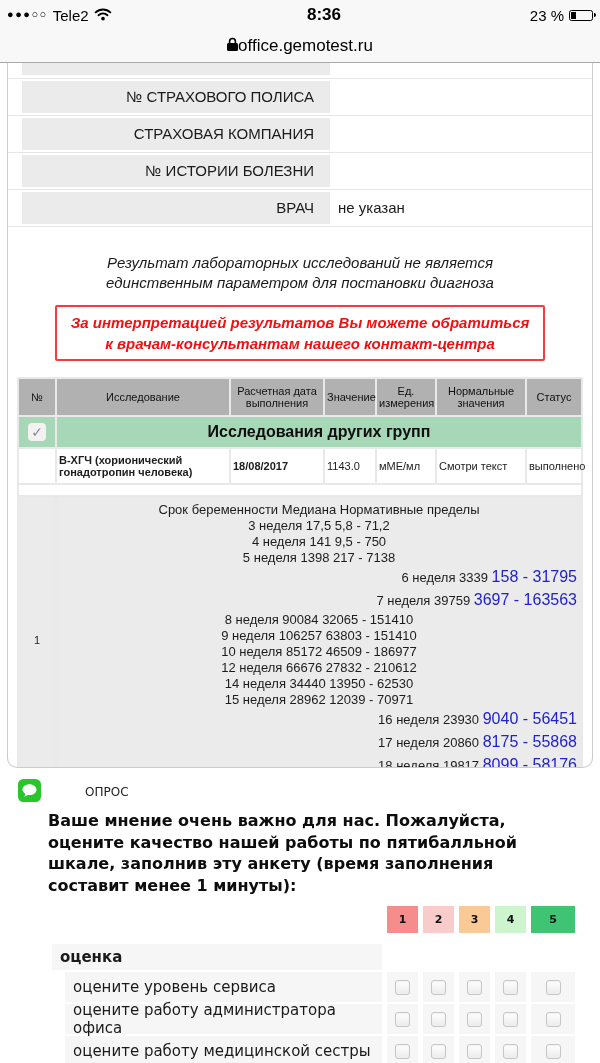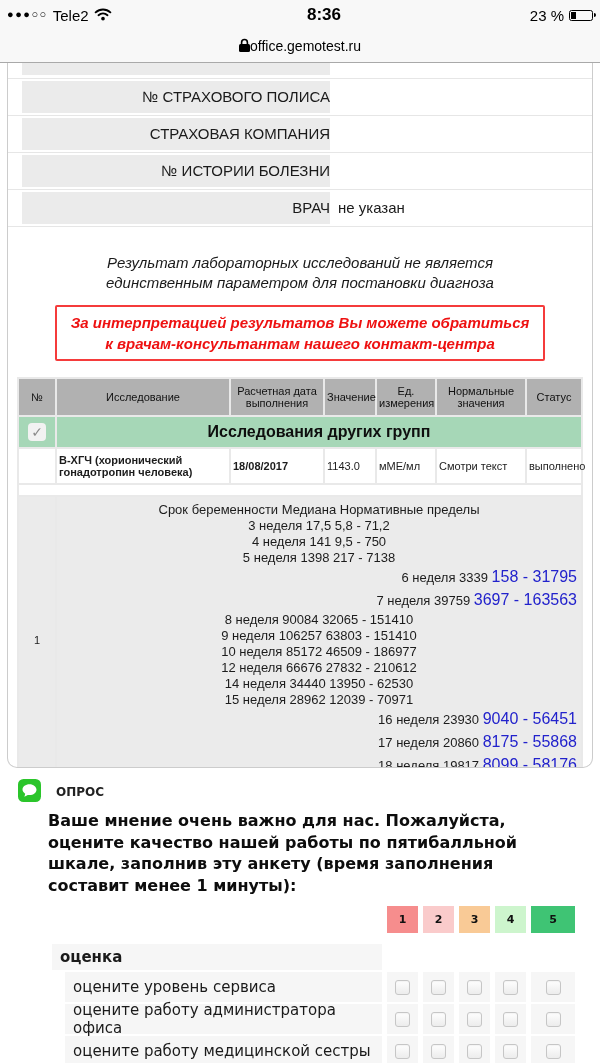--- a/index.html
+++ b/index.html
@@ -19,33 +19,33 @@
   .batt-pct { font-size:15px; color:#000; }
   .battery { width:24px; height:11px; border:1px solid #000; border-radius:2.5px;
              position:relative; display:inline-block; }
   .battery .fill { position:absolute; left:1px; top:1px; bottom:1px; width:5px; background:#000; }
   .battery .nub { position:absolute; right:-4px; top:2.5px; width:2.5px; height:4px;
                   background:#000; border-radius:0 2px 2px 0; }
 
   
   .url-bar { height:33px; background:#f8f8f8; border-bottom:1px solid #a9a9a9;
              display:flex; align-items:center; justify-content:center; gap:0;
-             font-size:14px; color:#000; }
+             font-size:17px; color:#000; }
 
   
   .card { margin:0 7px; width:586px; height:705px; background:#fff;
           border:1px solid #ccc; border-top:none; border-radius:0 0 10px 10px;
           overflow:hidden; position:relative; }
 
   .partial-row { height:16px; border-bottom:1px solid #e6e6e6; position:relative; }
   .partial-row .pcell { position:absolute; left:14px; top:0; bottom:3px; width:308px; background:#ebebeb; }
 
   .form-row { height:37px; border-bottom:1px solid #e6e6e6; position:relative; }
   .form-label { position:absolute; left:14px; top:2px; width:308px; height:32px;
-                background:#ebebeb; text-align:right; padding-right:0;
+                background:#ebebeb; text-align:right; padding-right:16px;
                 line-height:32px; font-size:15px; color:#1a1a1a;
                 white-space:nowrap; overflow:hidden; }
   .form-value { position:absolute; left:330px; top:2px; line-height:32px; font-size:15px; color:#1a1a1a; }
 
   .disclaimer { margin:26px 62px 0; text-align:center; font-style:italic;
                 font-size:15px; line-height:20px; color:#1a1a1a; }
 
   .warning-box { margin:12px 47px 0; border:2px solid #f53b3b; border-radius:2px;
                  padding:5px 8px; text-align:center; font-style:italic; font-weight:700;
                  font-size:15px; line-height:21px; color:#ee1111; }
@@ -68,21 +68,21 @@
   tr.spacer-row td { background:#fff; height:10px; padding:0; }
   tr.details-row td { background:#ebebeb; vertical-align:middle; }
   td.num-cell { text-align:center; font-size:11px; color:#1c1c1c; }
   .details-cell { padding:5px 4px; }
   .detail-line { text-align:center; font-size:13px; line-height:16px; color:#1c1c1c; }
   .detail-line.has-hl { line-height:22px;text-align:right; }
   .detail-line .hl { font-size:16px; color:var(--hl); }
 
   
   .survey-head { margin:12px 0 0 18px; display:flex; align-items:center; gap:15px; height:24px; }
-  .survey-label { font-family:"DejaVu Sans", sans-serif; font-size:12px; font-weight:700; color:#222; }
+  .survey-label { font-family:"DejaVu Sans", sans-serif; font-size:12px; font-weight:400; color:#222;margin-left:29px; }
   .survey-intro { margin:6px 0 0 48px; width:510px; font-family:"DejaVu Sans", sans-serif;
                   font-weight:700; font-size:16px; line-height:21.5px; color:#0d0d0d; }
   .survey-table { margin:10px 0 0 52px; width:528px; font-family:"DejaVu Sans", sans-serif; }
   .srow { display:flex; margin-bottom:2px; align-items:stretch; }
   .srow .slabel { width:330px; background:#f6f6f6; font-size:15px; color:#1a1a1a;
                   padding:4px 4px 4px 8px; display:flex; align-items:center; }
   .srow.indent { padding-left:13px; }
   .srow.indent .slabel { width:317px; }
   .shead .slabel { font-weight:700;margin-top:38px; }
   .score-cell { width:31px; margin-left:5px; height:27px; display:flex;

